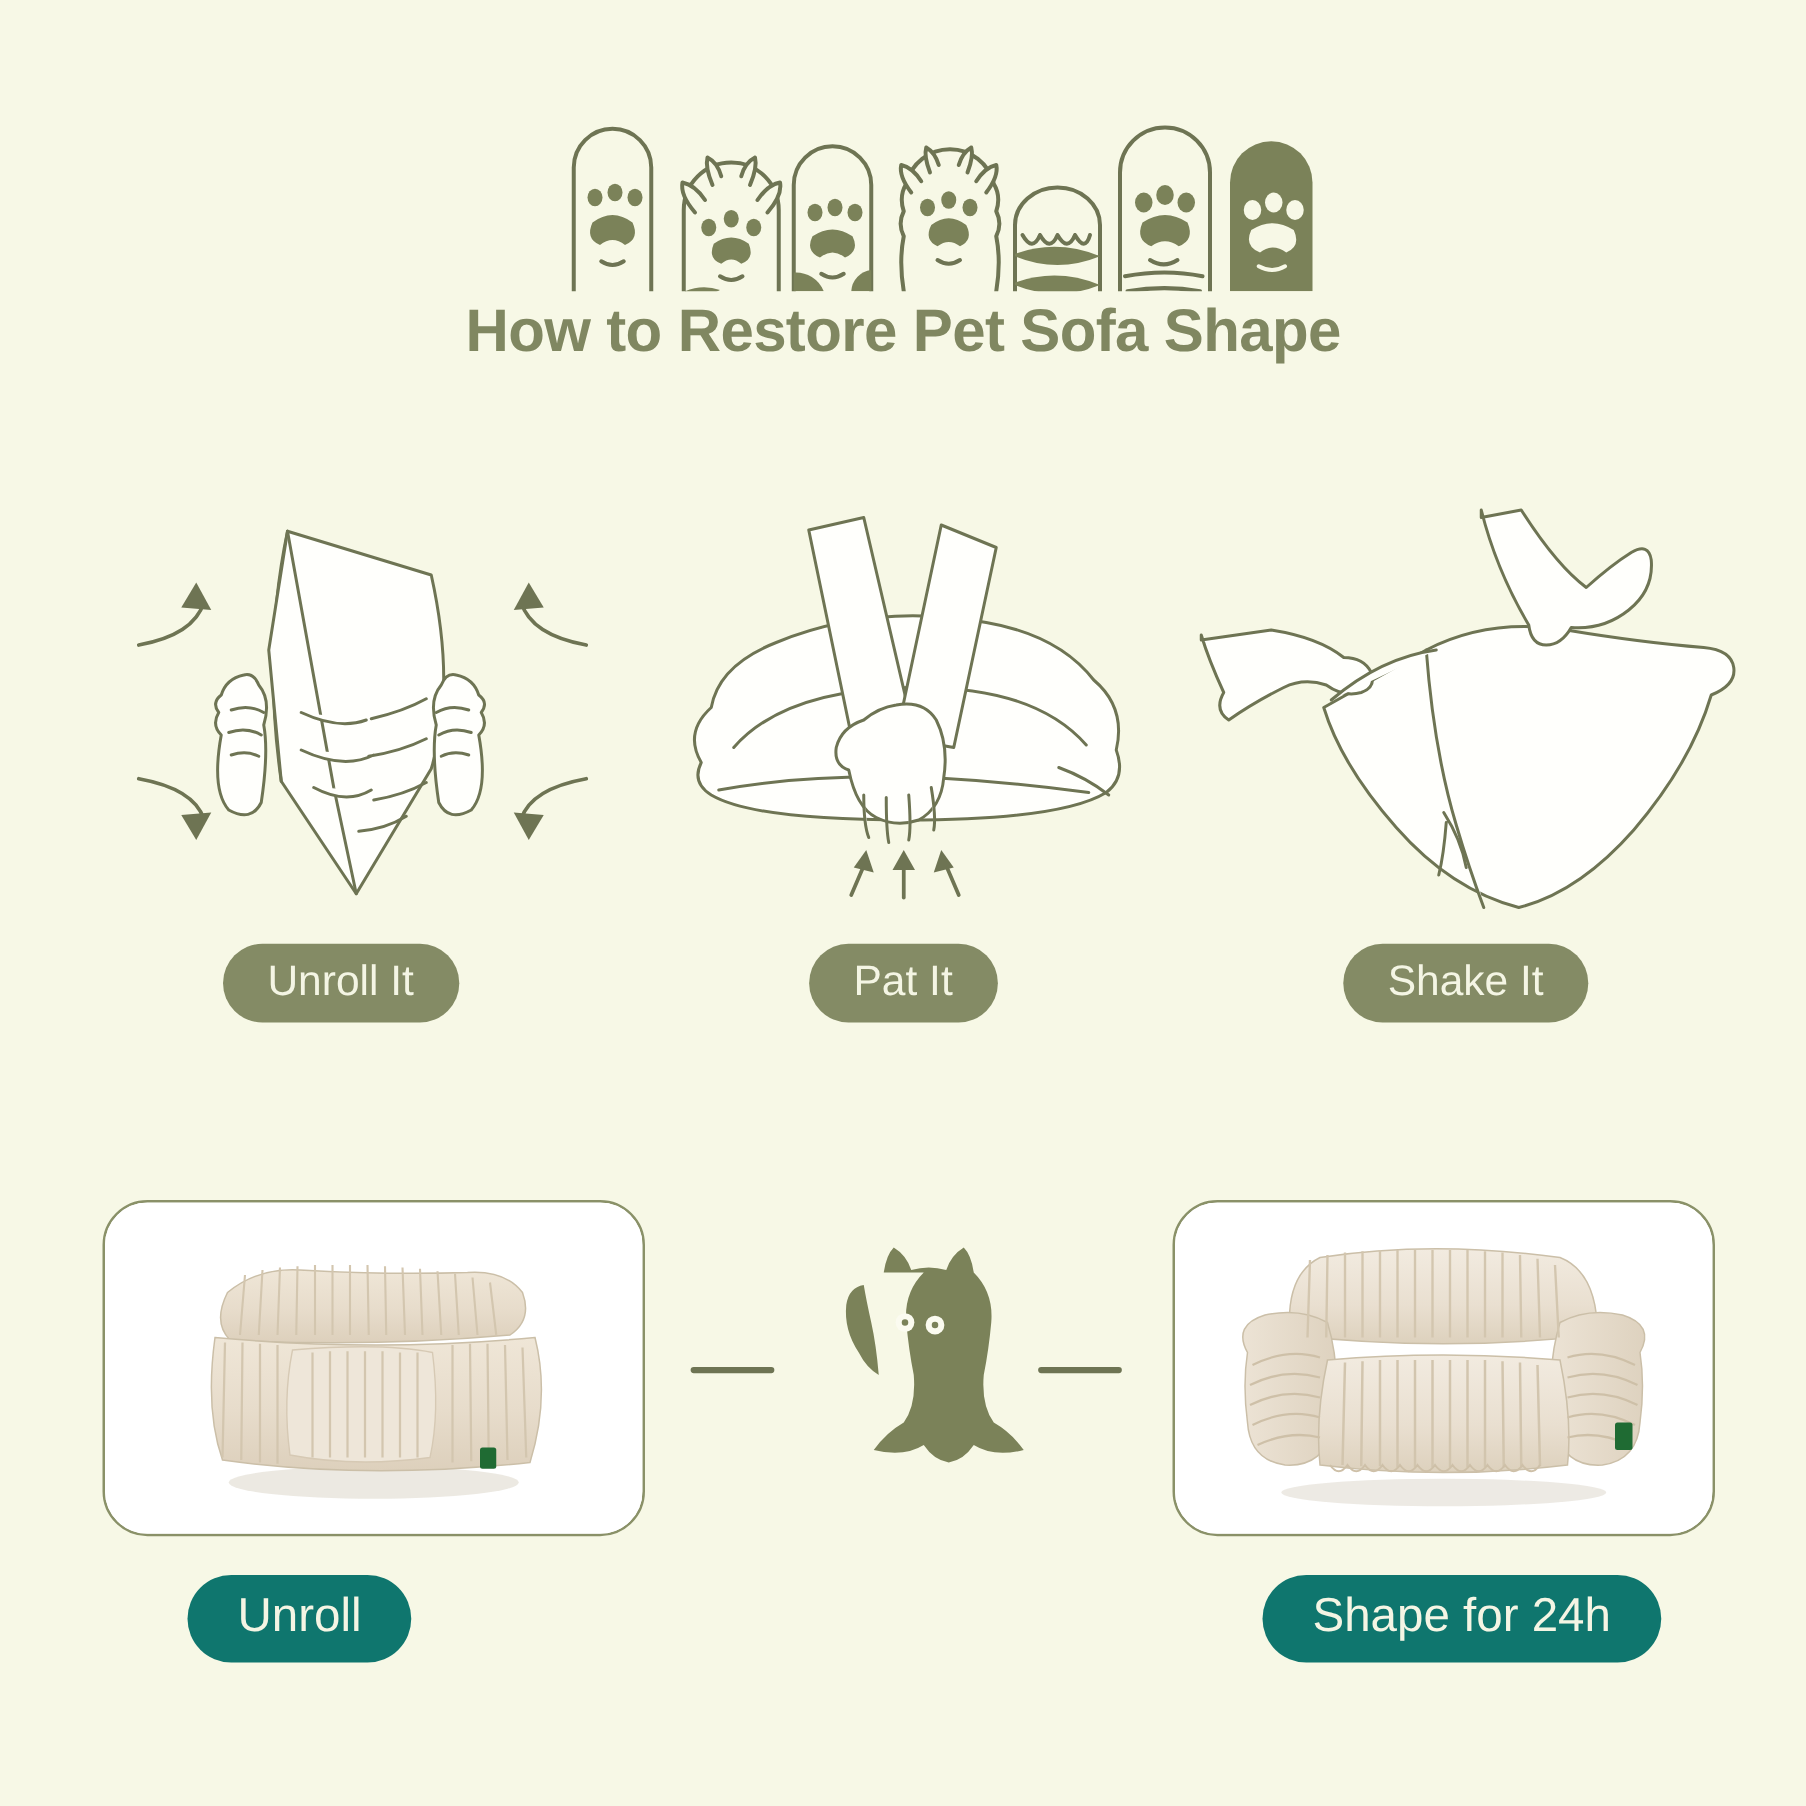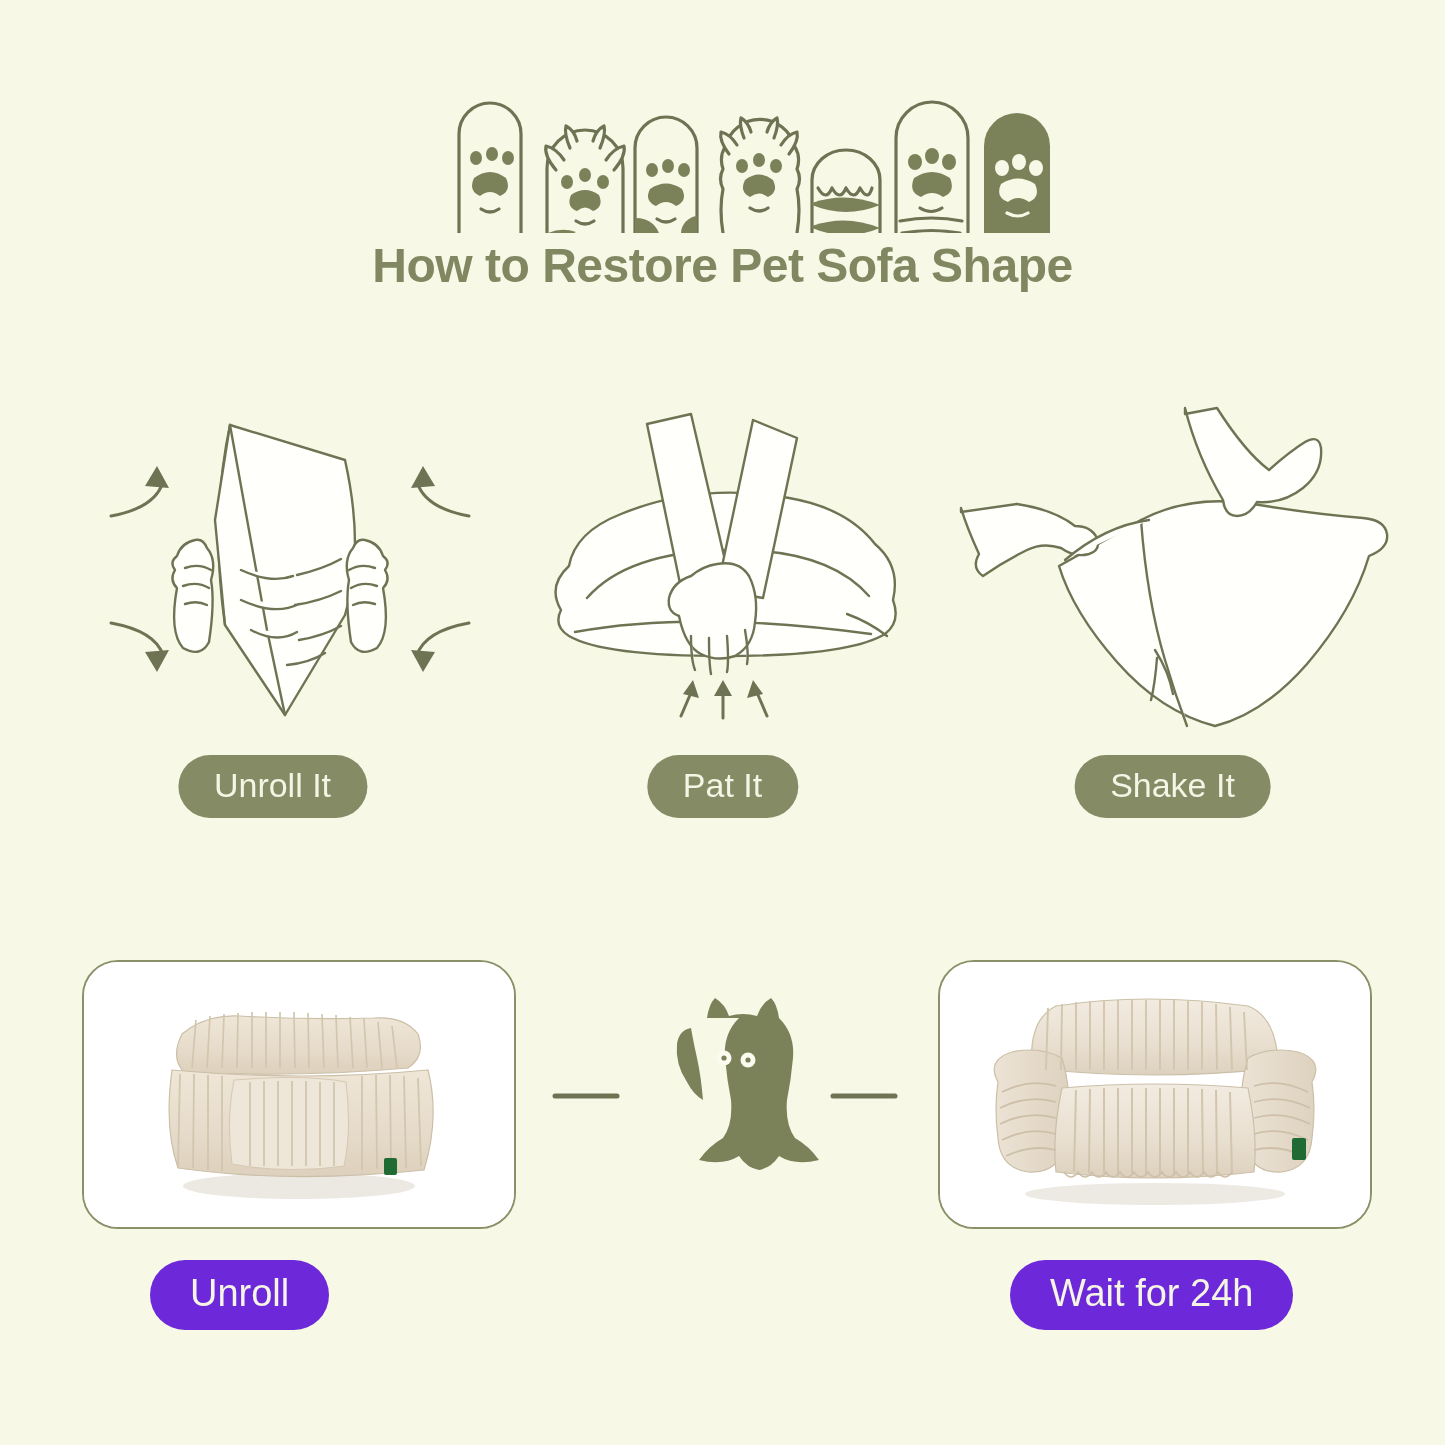--- a/index.html
+++ b/index.html
@@ -58,21 +58,21 @@
     border:2px solid #8a9168;
     border-radius:36px;
     overflow:hidden;
   }
   .card-left{left:82px;}
   .card-right{left:938px;}
   .card svg{display:block;width:100%;height:100%;}
 
   .bottom-pill{
     position:absolute;
-    background:#6d28d9;
+    background:#0f766e;
     color:#f4f5e4;
     border-radius:40px;
     font-size:38px;
     line-height:1;
     padding:14px 40px 18px;
     white-space:nowrap;
     top:310px;
   }
   .pill-unroll{left:150px;}
   .pill-wait{left:1010px;}
@@ -331,16 +331,16 @@
 
         <g stroke="#cec0a8" stroke-width="1.6" fill="none">
           <path d="M124 210 q7 10 14 0 q7 10 14 0 q7 10 14 0 q7 10 14 0 q7 10 14 0 q7 10 14 0 q7 10 14 0 q7 10 14 0 q7 10 14 0 q7 10 14 0 q7 10 14 0 q7 10 14 0"></path>
         </g>
 
         <rect x="352" y="176" width="14" height="22" rx="2" fill="#1f6b33"></rect>
       </svg>
     </div>
 
     <div class="bottom-pill pill-unroll">Unroll</div>
-    <div class="bottom-pill pill-wait">Wait for 24h</div>
+    <div class="bottom-pill pill-wait">Shape for 24h</div>
   </div>
 
 </div>
 
 </body></html>

